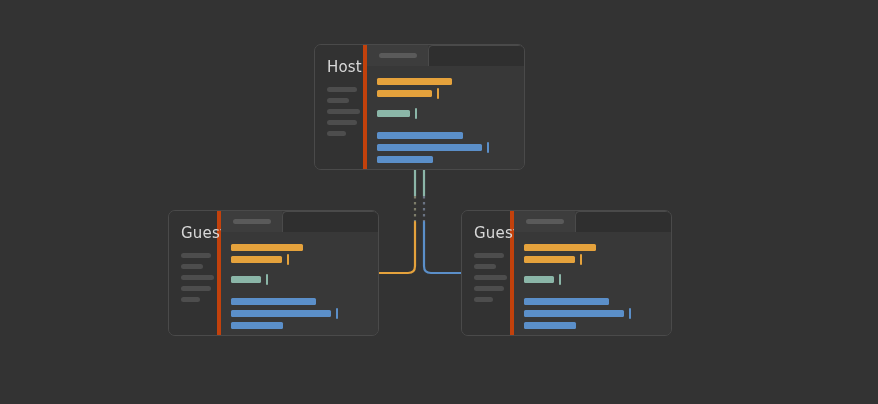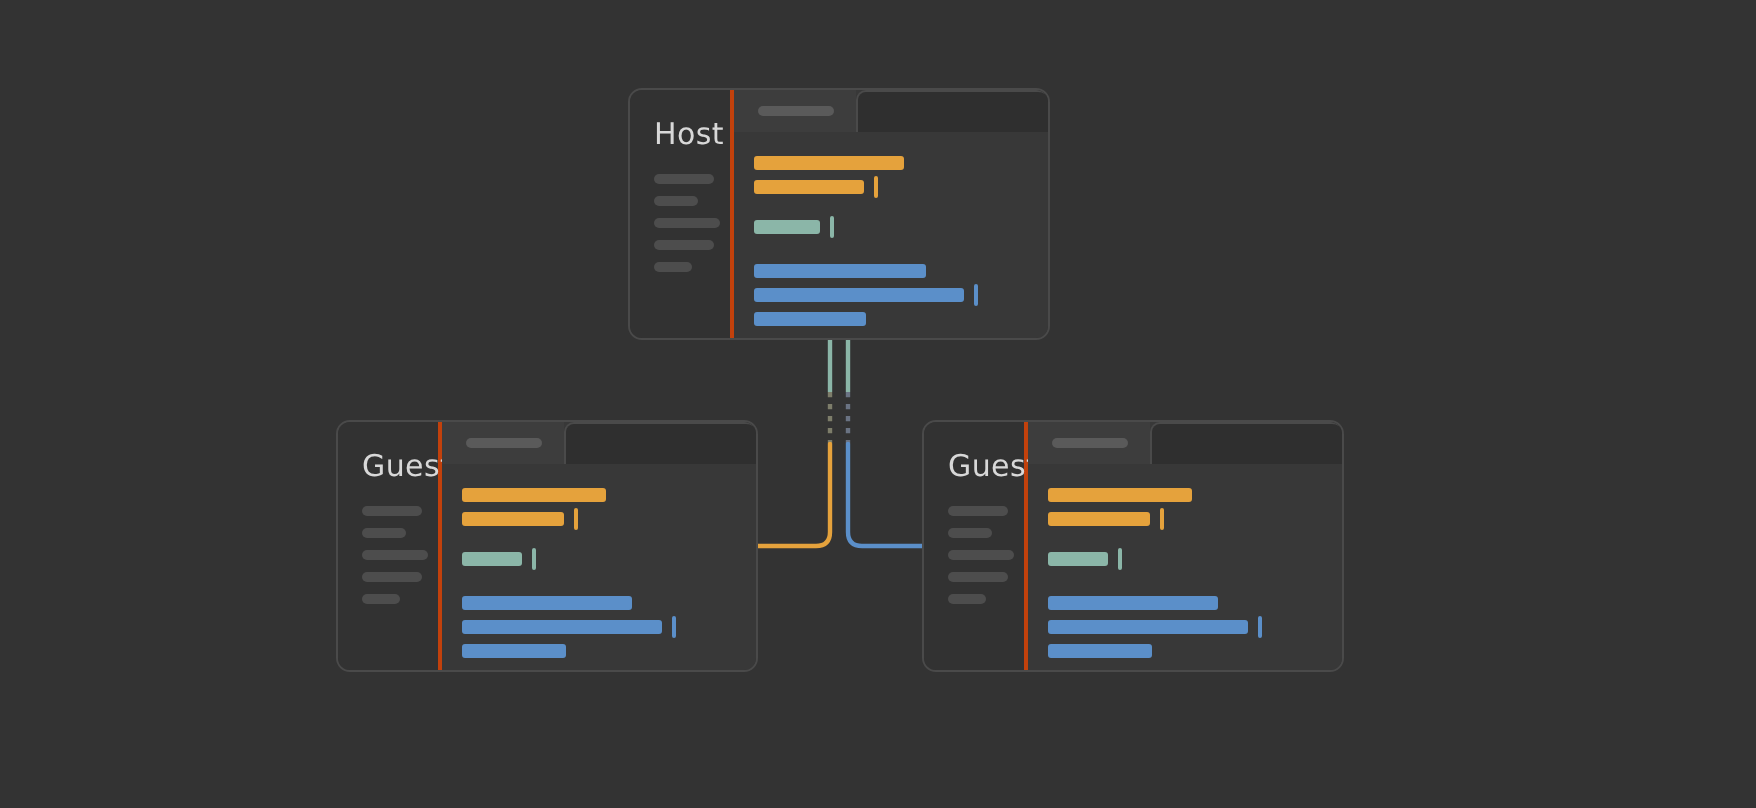--- a/index.html
+++ b/index.html
@@ -38,21 +38,21 @@
     box-sizing: border-box;
     border: 1px solid #4a4a4a;
     border-radius: 7px;
     background: #383838;
     overflow: hidden;
   }
 
   .sidebar {
     box-sizing: border-box;
     background: #323232;
-    border-right: 2px solid #c2410c;
+    border-right: 4px solid #c2410c;
     flex: 0 0 auto;
     display: flex;
     flex-direction: column;
     padding-top: 14px;
   }
 
   .win-title {
     color: #d8d8d8;
     font-size: 15px;
     line-height: 16px;

